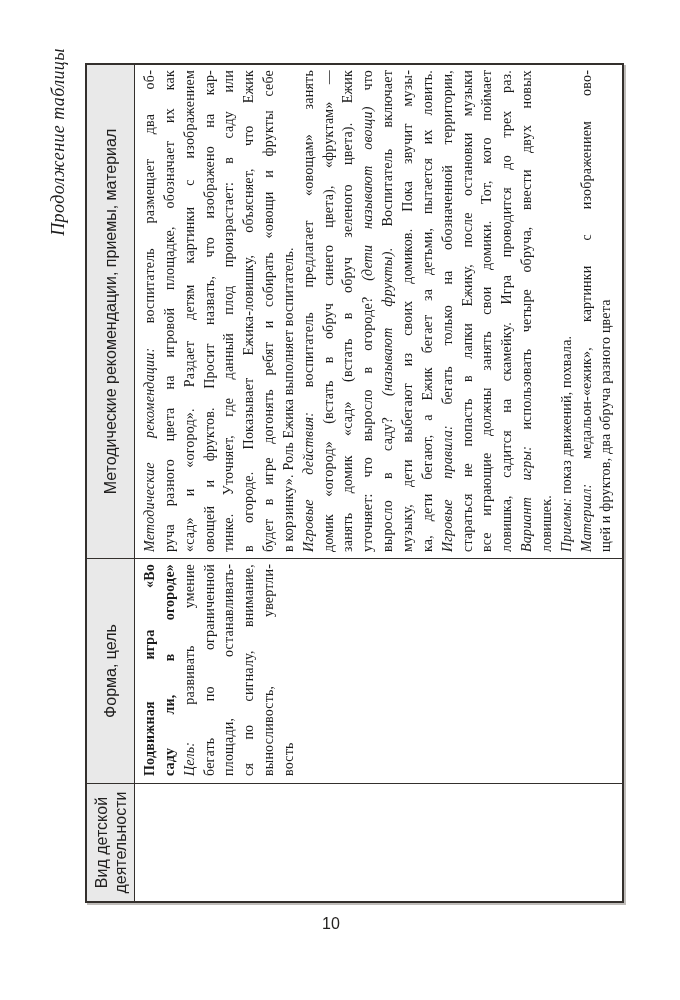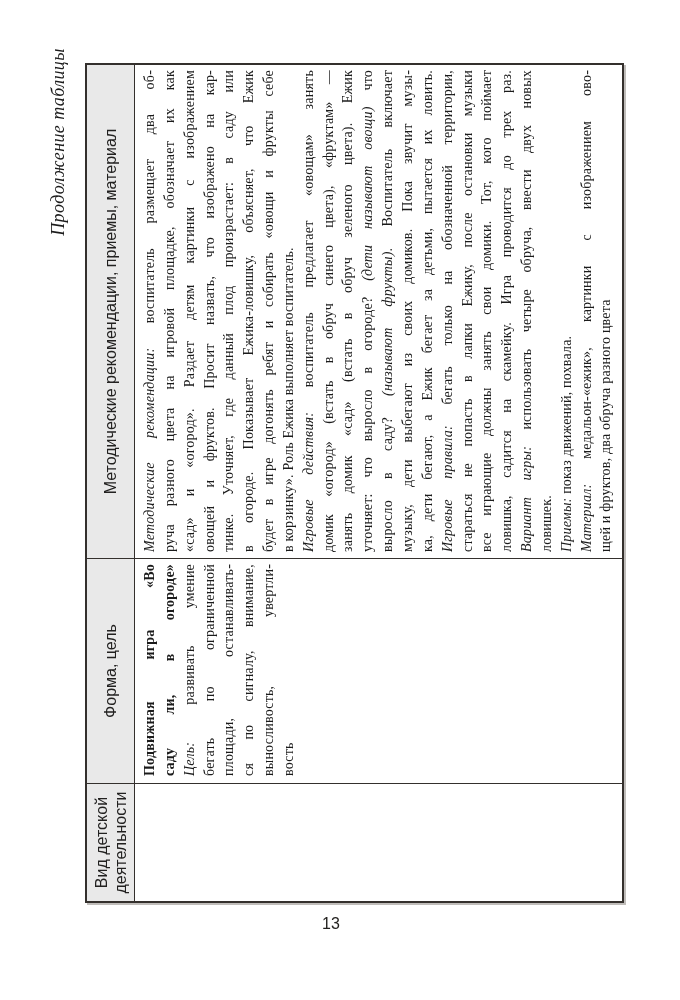--- a/index.html
+++ b/index.html
@@ -99,13 +99,13 @@
         <div class="tl just"><span>ловишка, садится на скамейку. Игра проводится до трех раз.</span></div>
         <div class="tl just"><span class="seg-i">Вариант игры:</span><span>&nbsp;использовать четыре обруча, ввести двух новых</span></div>
         <div class="tl"><span>ловишек.</span></div>
         <div class="tl"><span class="seg-i">Приемы:</span><span>&nbsp;показ движений, похвала.</span></div>
         <div class="tl just"><span class="seg-i">Материал:</span><span>&nbsp;медальон-«ежик», картинки с изображением ово-</span></div>
         <div class="tl"><span>щей и фруктов, два обруча разного цвета</span></div>
       </div>
   </div>
 </div>
 
-<div id="pagenum">13</div>
+<div id="pagenum">10</div>
 
 </body></html>

